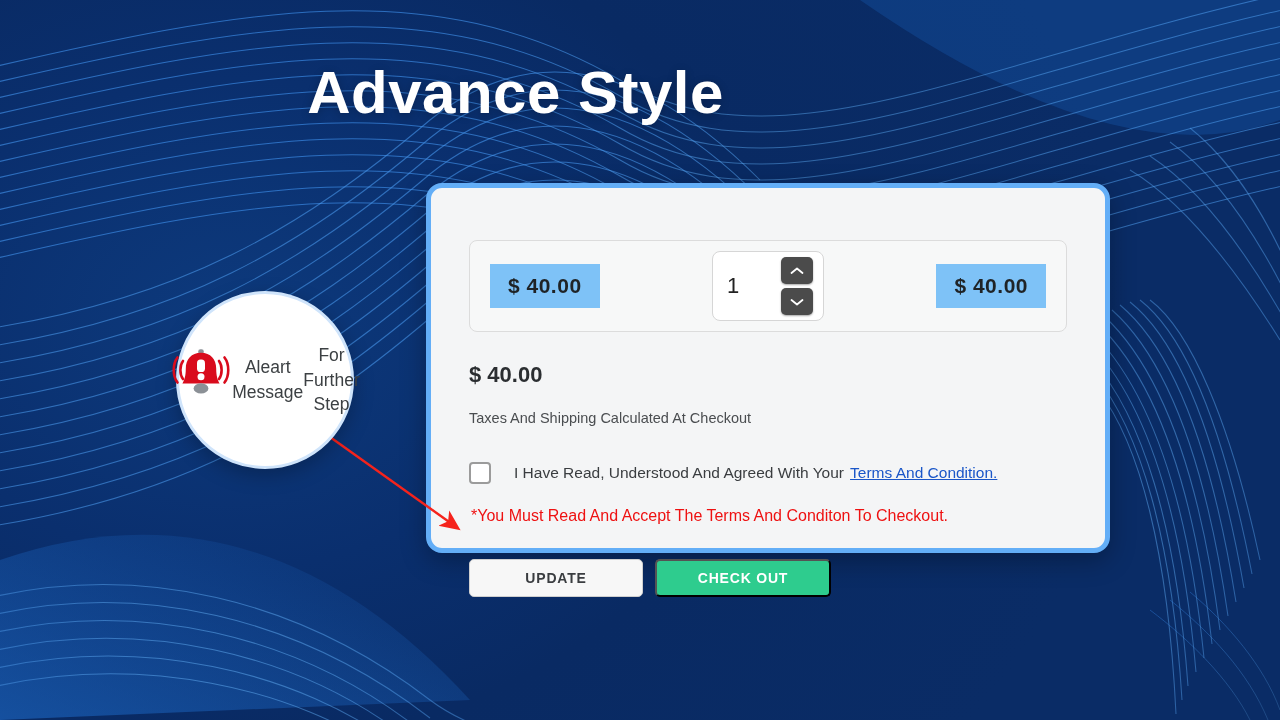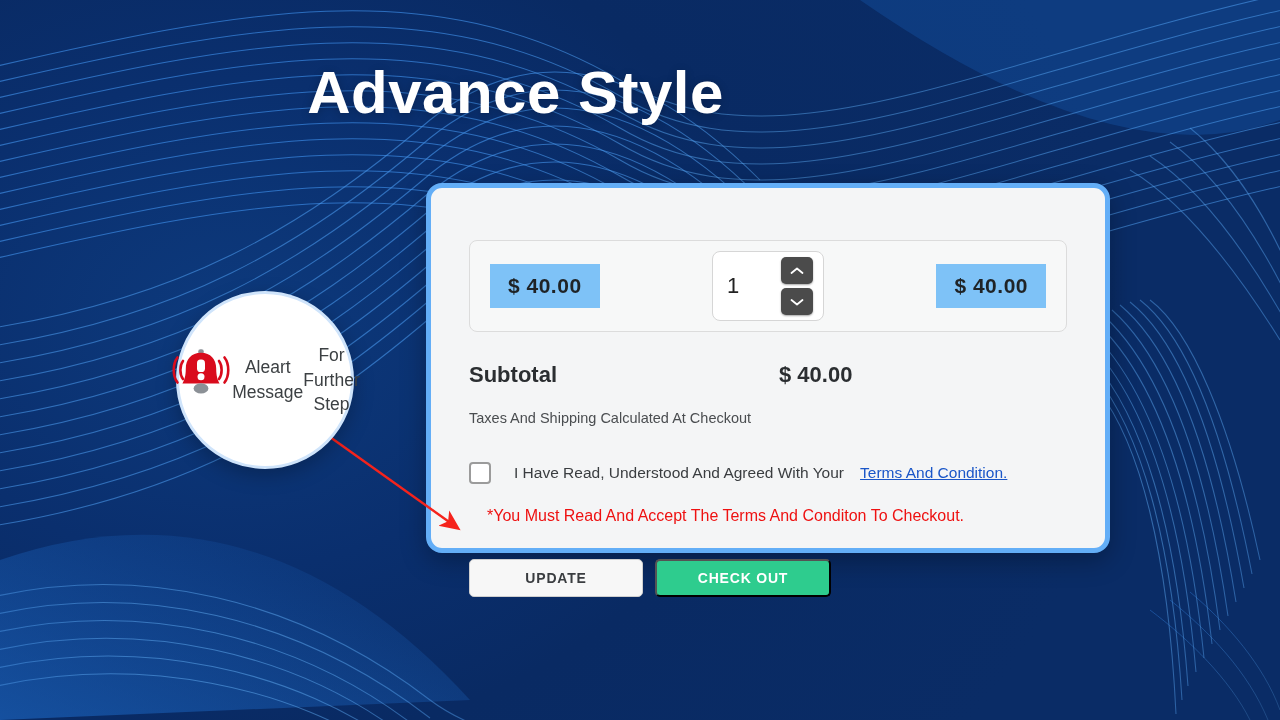--- a/index.html
+++ b/index.html
@@ -77,23 +77,23 @@
   .terms-row { display: flex; align-items: center; margin-top: 36px; }
   .checkbox {
     width: 22px; height: 22px;
     border: 2px solid #9b9b9b;
     border-radius: 4px;
     background: #fff;
     margin-right: 12px;
     flex: 0 0 auto;
   }
   .terms-text { font-size: 15.5px; color: #3a3d40; margin-left: 11px; }
-  .terms-link { font-size: 15.5px; color: #1a56c8; text-decoration: underline; margin-left: 16px; }
-
-  .error-msg { margin-top: 23px; margin-left: 18px; font-size: 16px; color: #ee1111; }
+  .terms-link { font-size: 15.5px; color: #1a56c8; text-decoration: underline; margin-left: 6px; }
+
+  .error-msg { margin-top: 23px; margin-left: 2px; font-size: 16px; color: #ee1111; }
 
   .btn-row { display: flex; align-items: flex-end; margin-top: 34px; gap: 12px; }
   .btn-update {
     width: 174px; height: 38px;
     background: #f7f7f7;
     border: 1px solid #cfcfcf;
     border-radius: 5px;
     font-size: 14px; font-weight: bold; letter-spacing: .8px;
     color: #3a3d40;
     display: flex; align-items: center; justify-content: center;
@@ -250,21 +250,20 @@
                 <polyline points="2.5,3 8,7.5 13.5,3" fill="none" stroke="#ffffff" stroke-width="1.8" stroke-linecap="round" stroke-linejoin="round"></polyline>
               </svg>
             </span>
           </span>
         </div>
 
         <div class="price-chip">$ 40.00</div>
       </div>
 
       <div class="subtotal-row">
-        <span class="subtotal-label">Subtotal</span>
         <span class="subtotal-value">$ 40.00</span>
       </div>
 
       <div class="tax-note">Taxes And Shipping Calculated At Checkout</div>
 
       <div class="terms-row">
         <span class="checkbox"></span>
         <span class="terms-text">I Have Read, Understood And Agreed With Your</span>
         <a class="terms-link" href="#">Terms And Condition.</a>
       </div>

